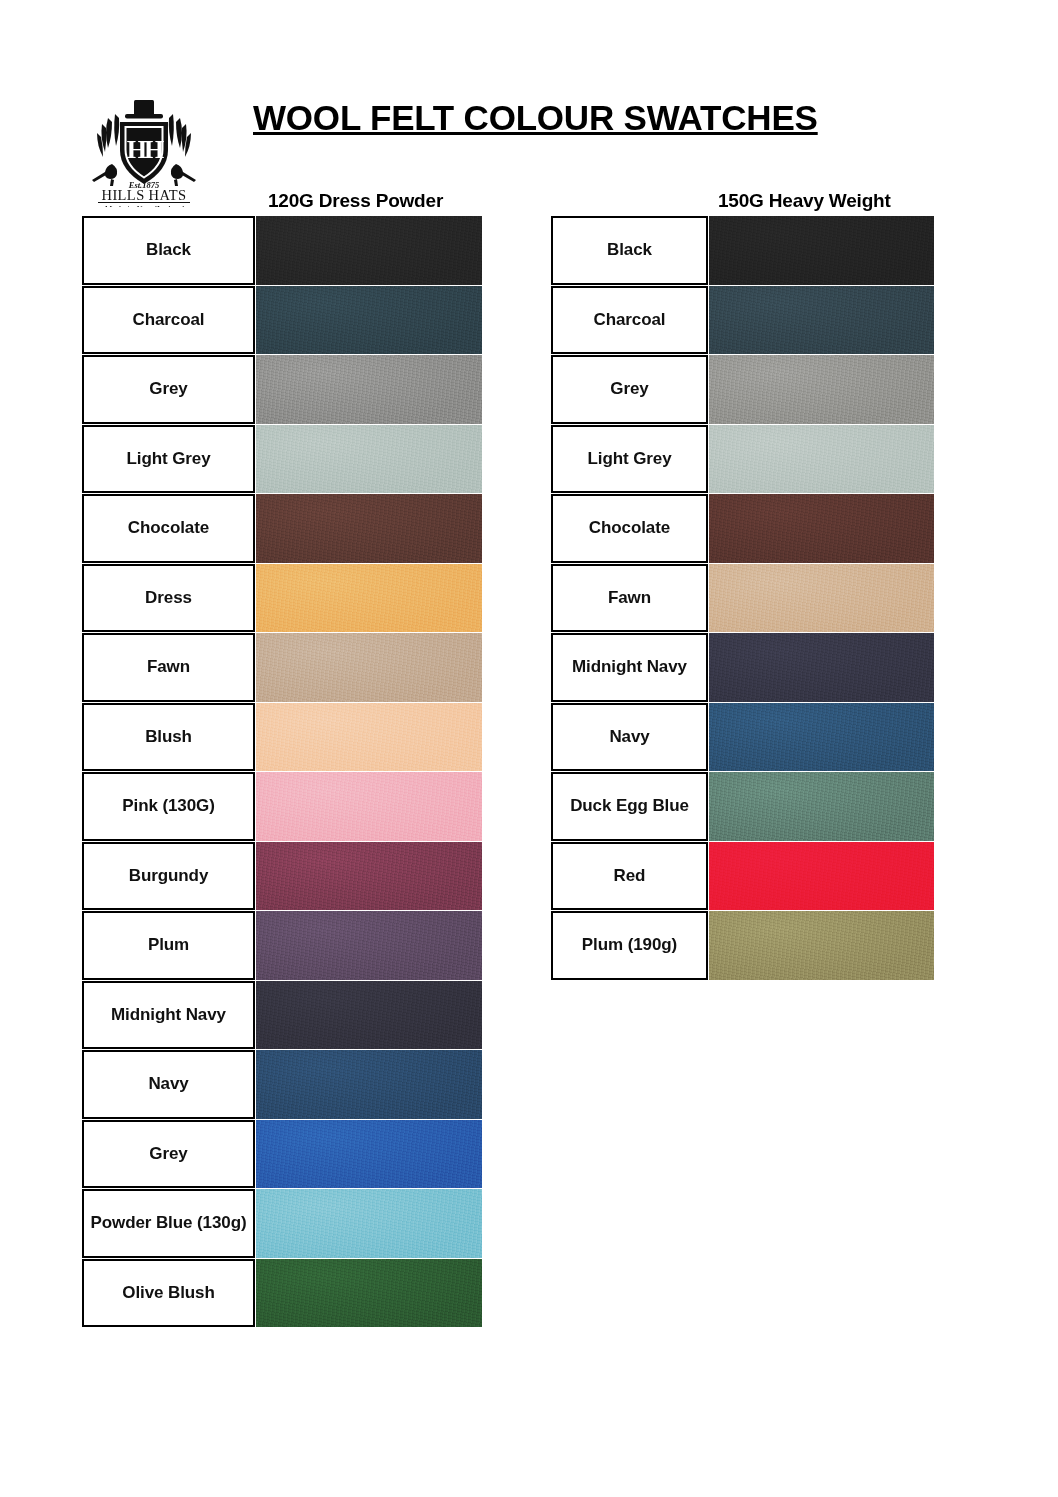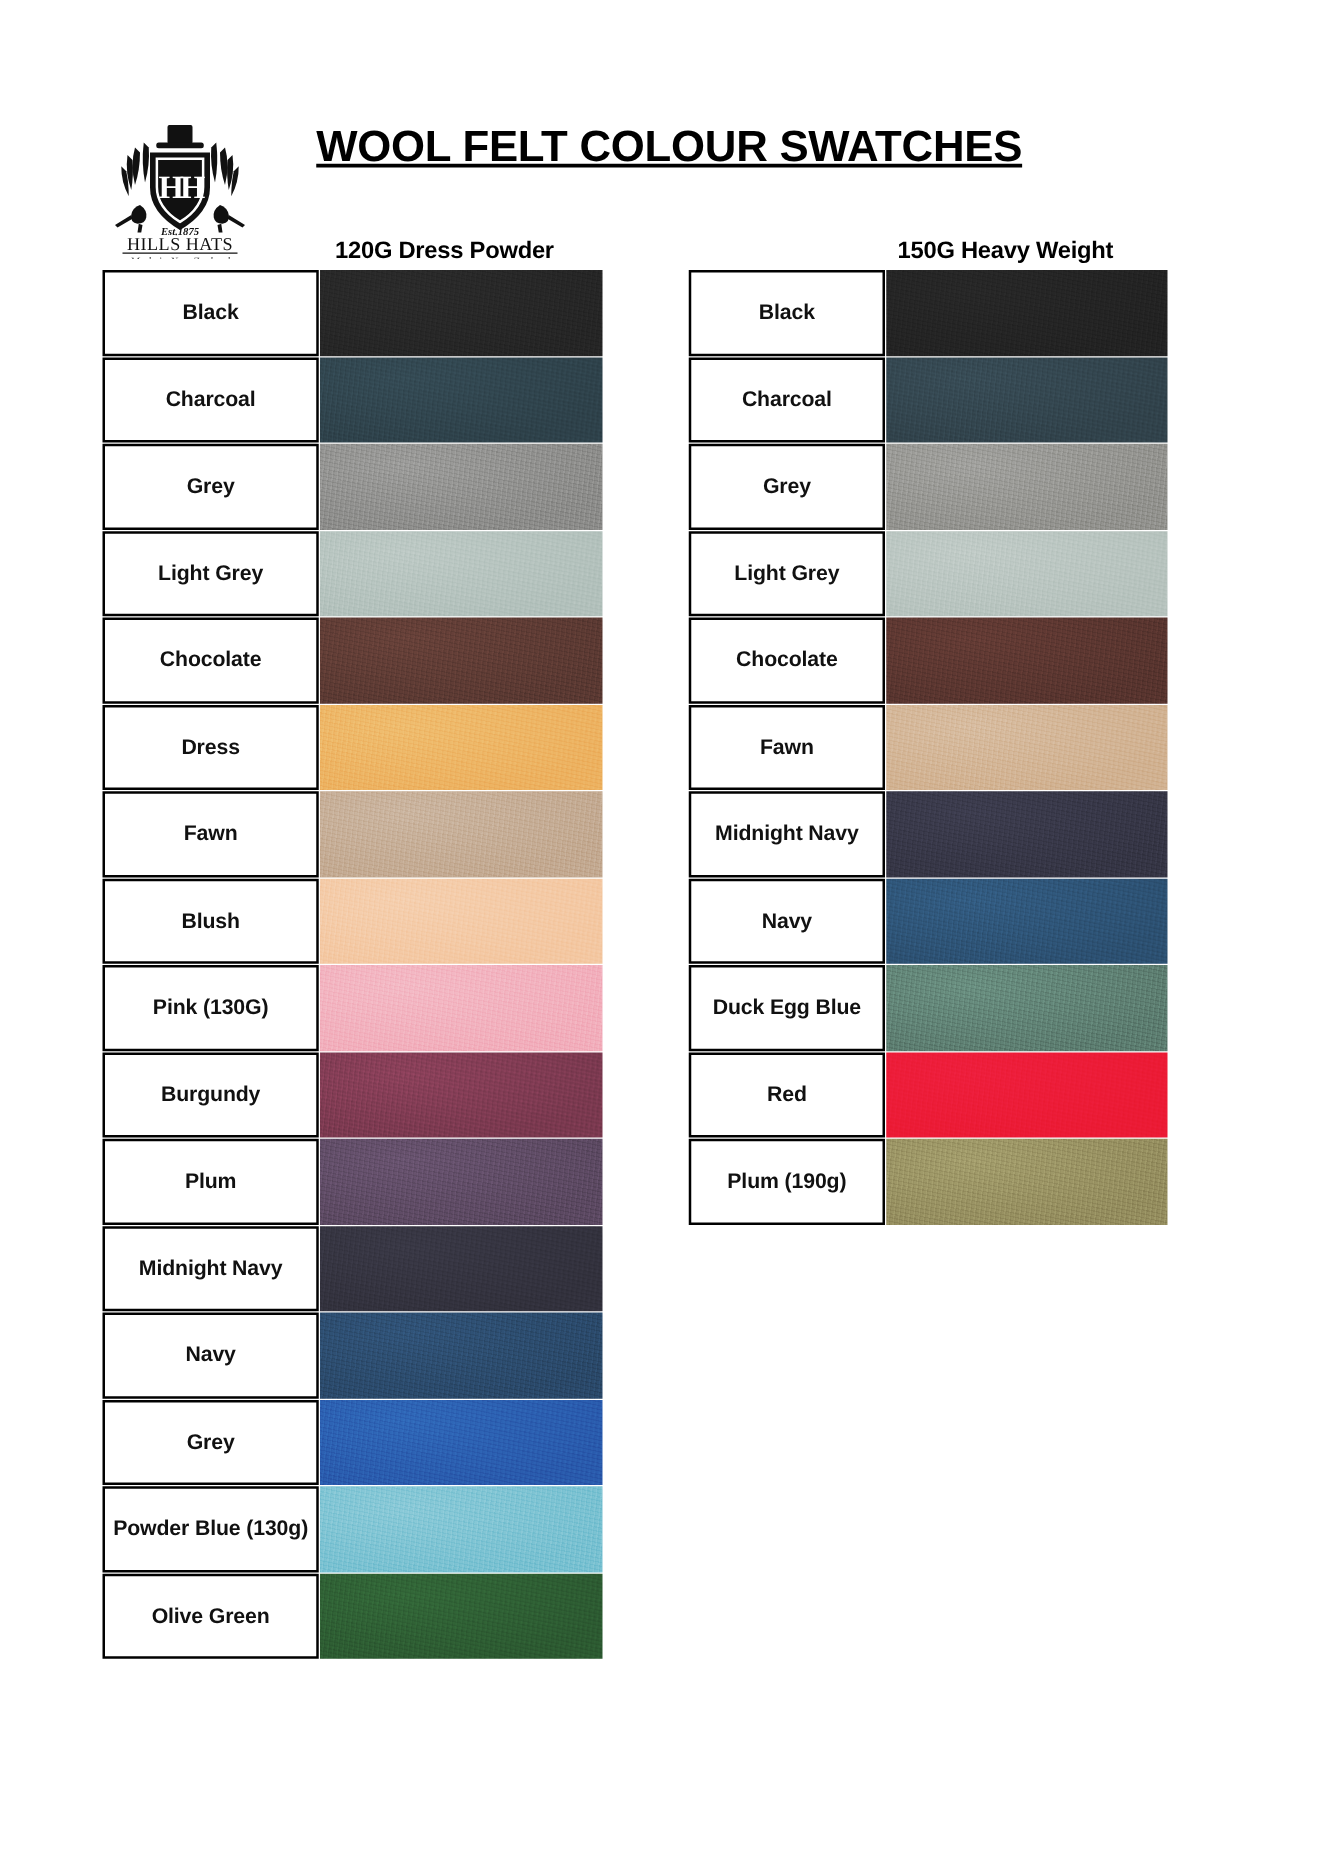--- a/index.html
+++ b/index.html
@@ -234,21 +234,21 @@
       </div>
       <div class="swatch-row">
         <div class="swatch-label">Grey</div>
         <div class="swatch-chip" style="background-color: rgb(42, 92, 174);"></div>
       </div>
       <div class="swatch-row">
         <div class="swatch-label">Powder Blue (130g)</div>
         <div class="swatch-chip" style="background-color: rgb(123, 194, 210);"></div>
       </div>
       <div class="swatch-row">
-        <div class="swatch-label">Olive Green</div>
+        <div class="swatch-label">Olive Blush</div>
         <div class="swatch-chip" style="background-color: rgb(45, 92, 50);"></div>
       </div>
     </div>
 
   <div class="swatch-table right" id="table-heavy-weight">
       <div class="swatch-row">
         <div class="swatch-label">Black</div>
         <div class="swatch-chip" style="background-color: rgb(35, 35, 35);"></div>
       </div>
       <div class="swatch-row">

